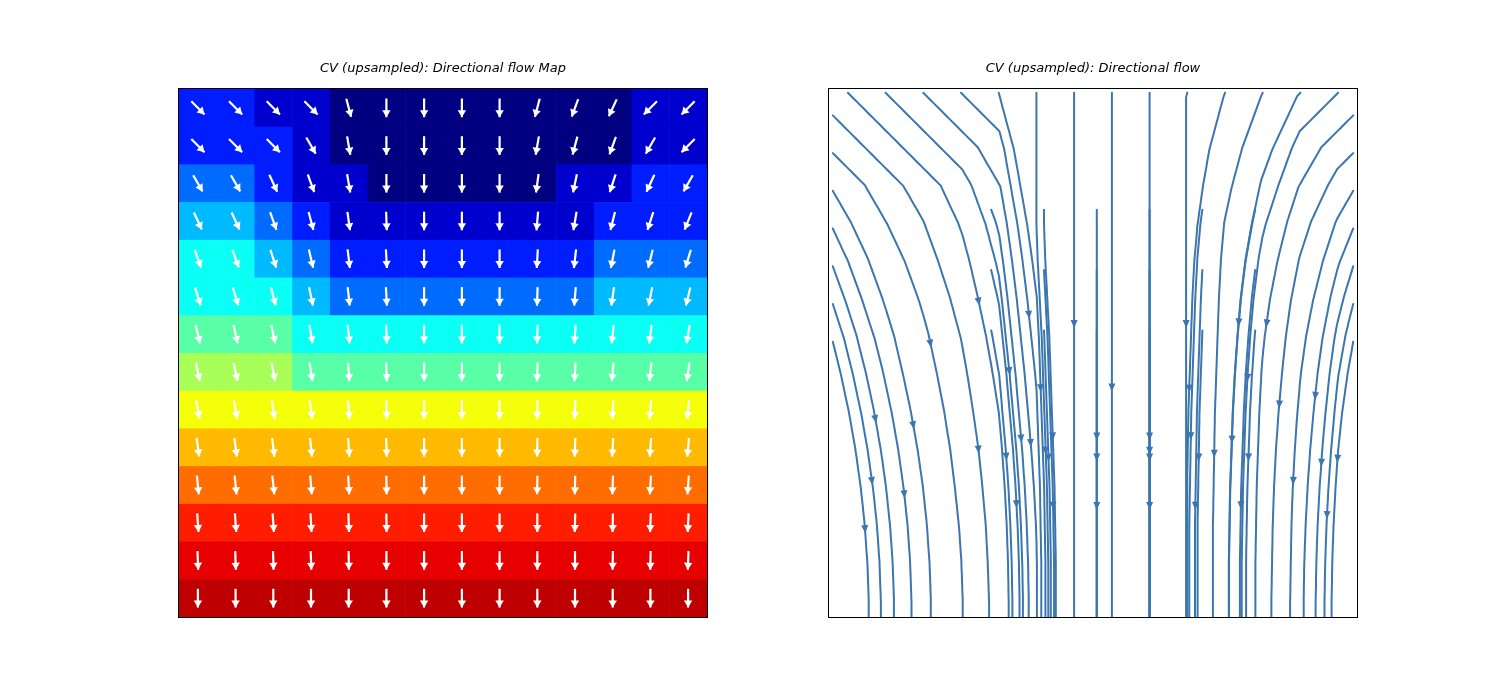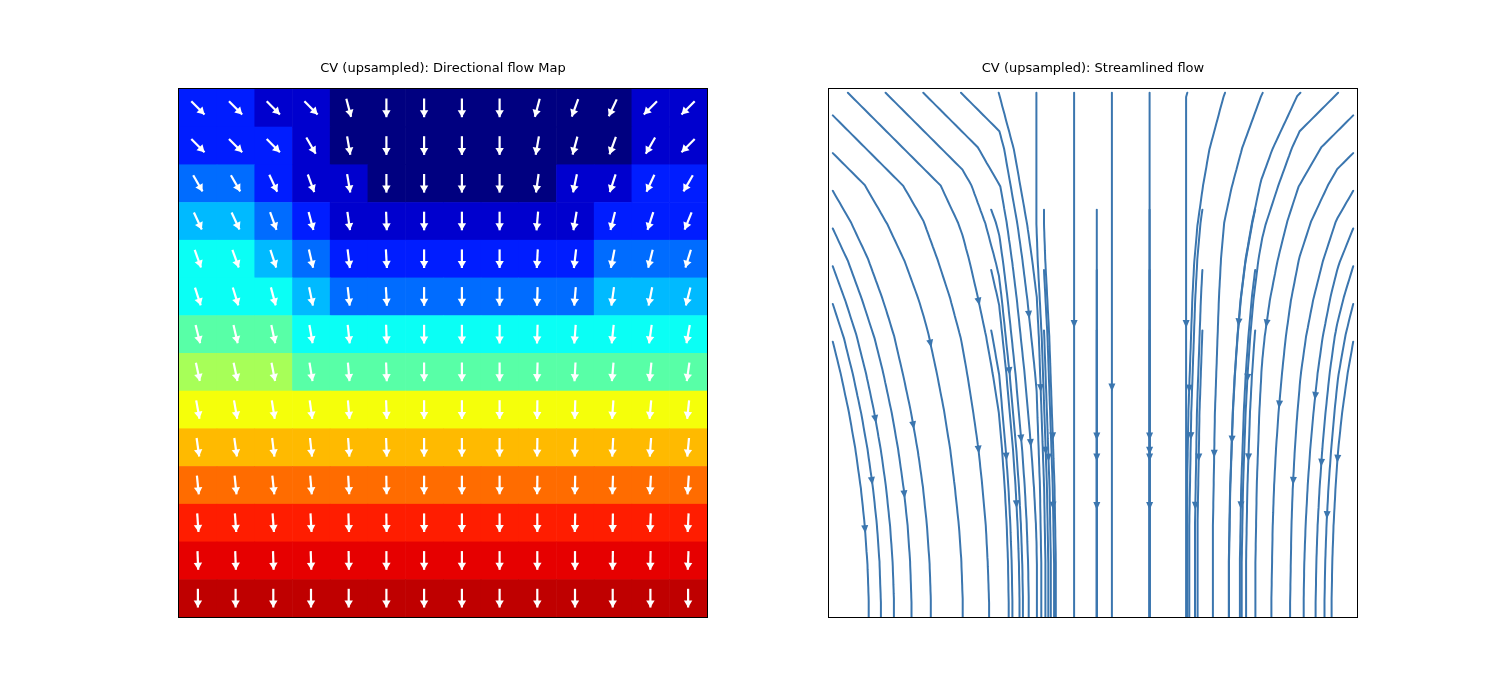--- a/index.html
+++ b/index.html
@@ -28,32 +28,33 @@
     background: #fff;
   }
   #panel-left  { left: 178px; }
   #panel-right { left: 828px; }
   .title {
     position: absolute;
     top: 60px;
     width: 530px;
     text-align: center;
     font-size: 13px;
+    font-style: italic;
   }
   #title-left  { left: 178px; }
   #title-right { left: 828px; }
   svg { display: block; }
 </style>
 </head>
 <body>
 
 <div class="figure">
 
   <div id="title-left" class="title">CV (upsampled): Directional flow Map</div>
-  <div id="title-right" class="title">CV (upsampled): Streamlined flow</div>
+  <div id="title-right" class="title">CV (upsampled): Directional flow</div>
 
   <div id="panel-left" class="panel">
     <svg id="svg-left" width="528" height="528" viewBox="0 0 528 528">
         <rect x="0.00" y="0.00" width="38.31" height="38.31" fill="rgb(0,29,255)"></rect>
         <rect x="37.71" y="0.00" width="38.31" height="38.31" fill="rgb(0,29,255)"></rect>
         <rect x="75.43" y="0.00" width="38.31" height="38.31" fill="rgb(0,0,206)"></rect>
         <rect x="113.14" y="0.00" width="38.31" height="38.31" fill="rgb(0,0,206)"></rect>
         <rect x="150.86" y="0.00" width="38.31" height="38.31" fill="rgb(0,0,128)"></rect>
         <rect x="188.57" y="0.00" width="38.31" height="38.31" fill="rgb(0,0,128)"></rect>
         <rect x="226.29" y="0.00" width="38.31" height="38.31" fill="rgb(0,0,128)"></rect>

